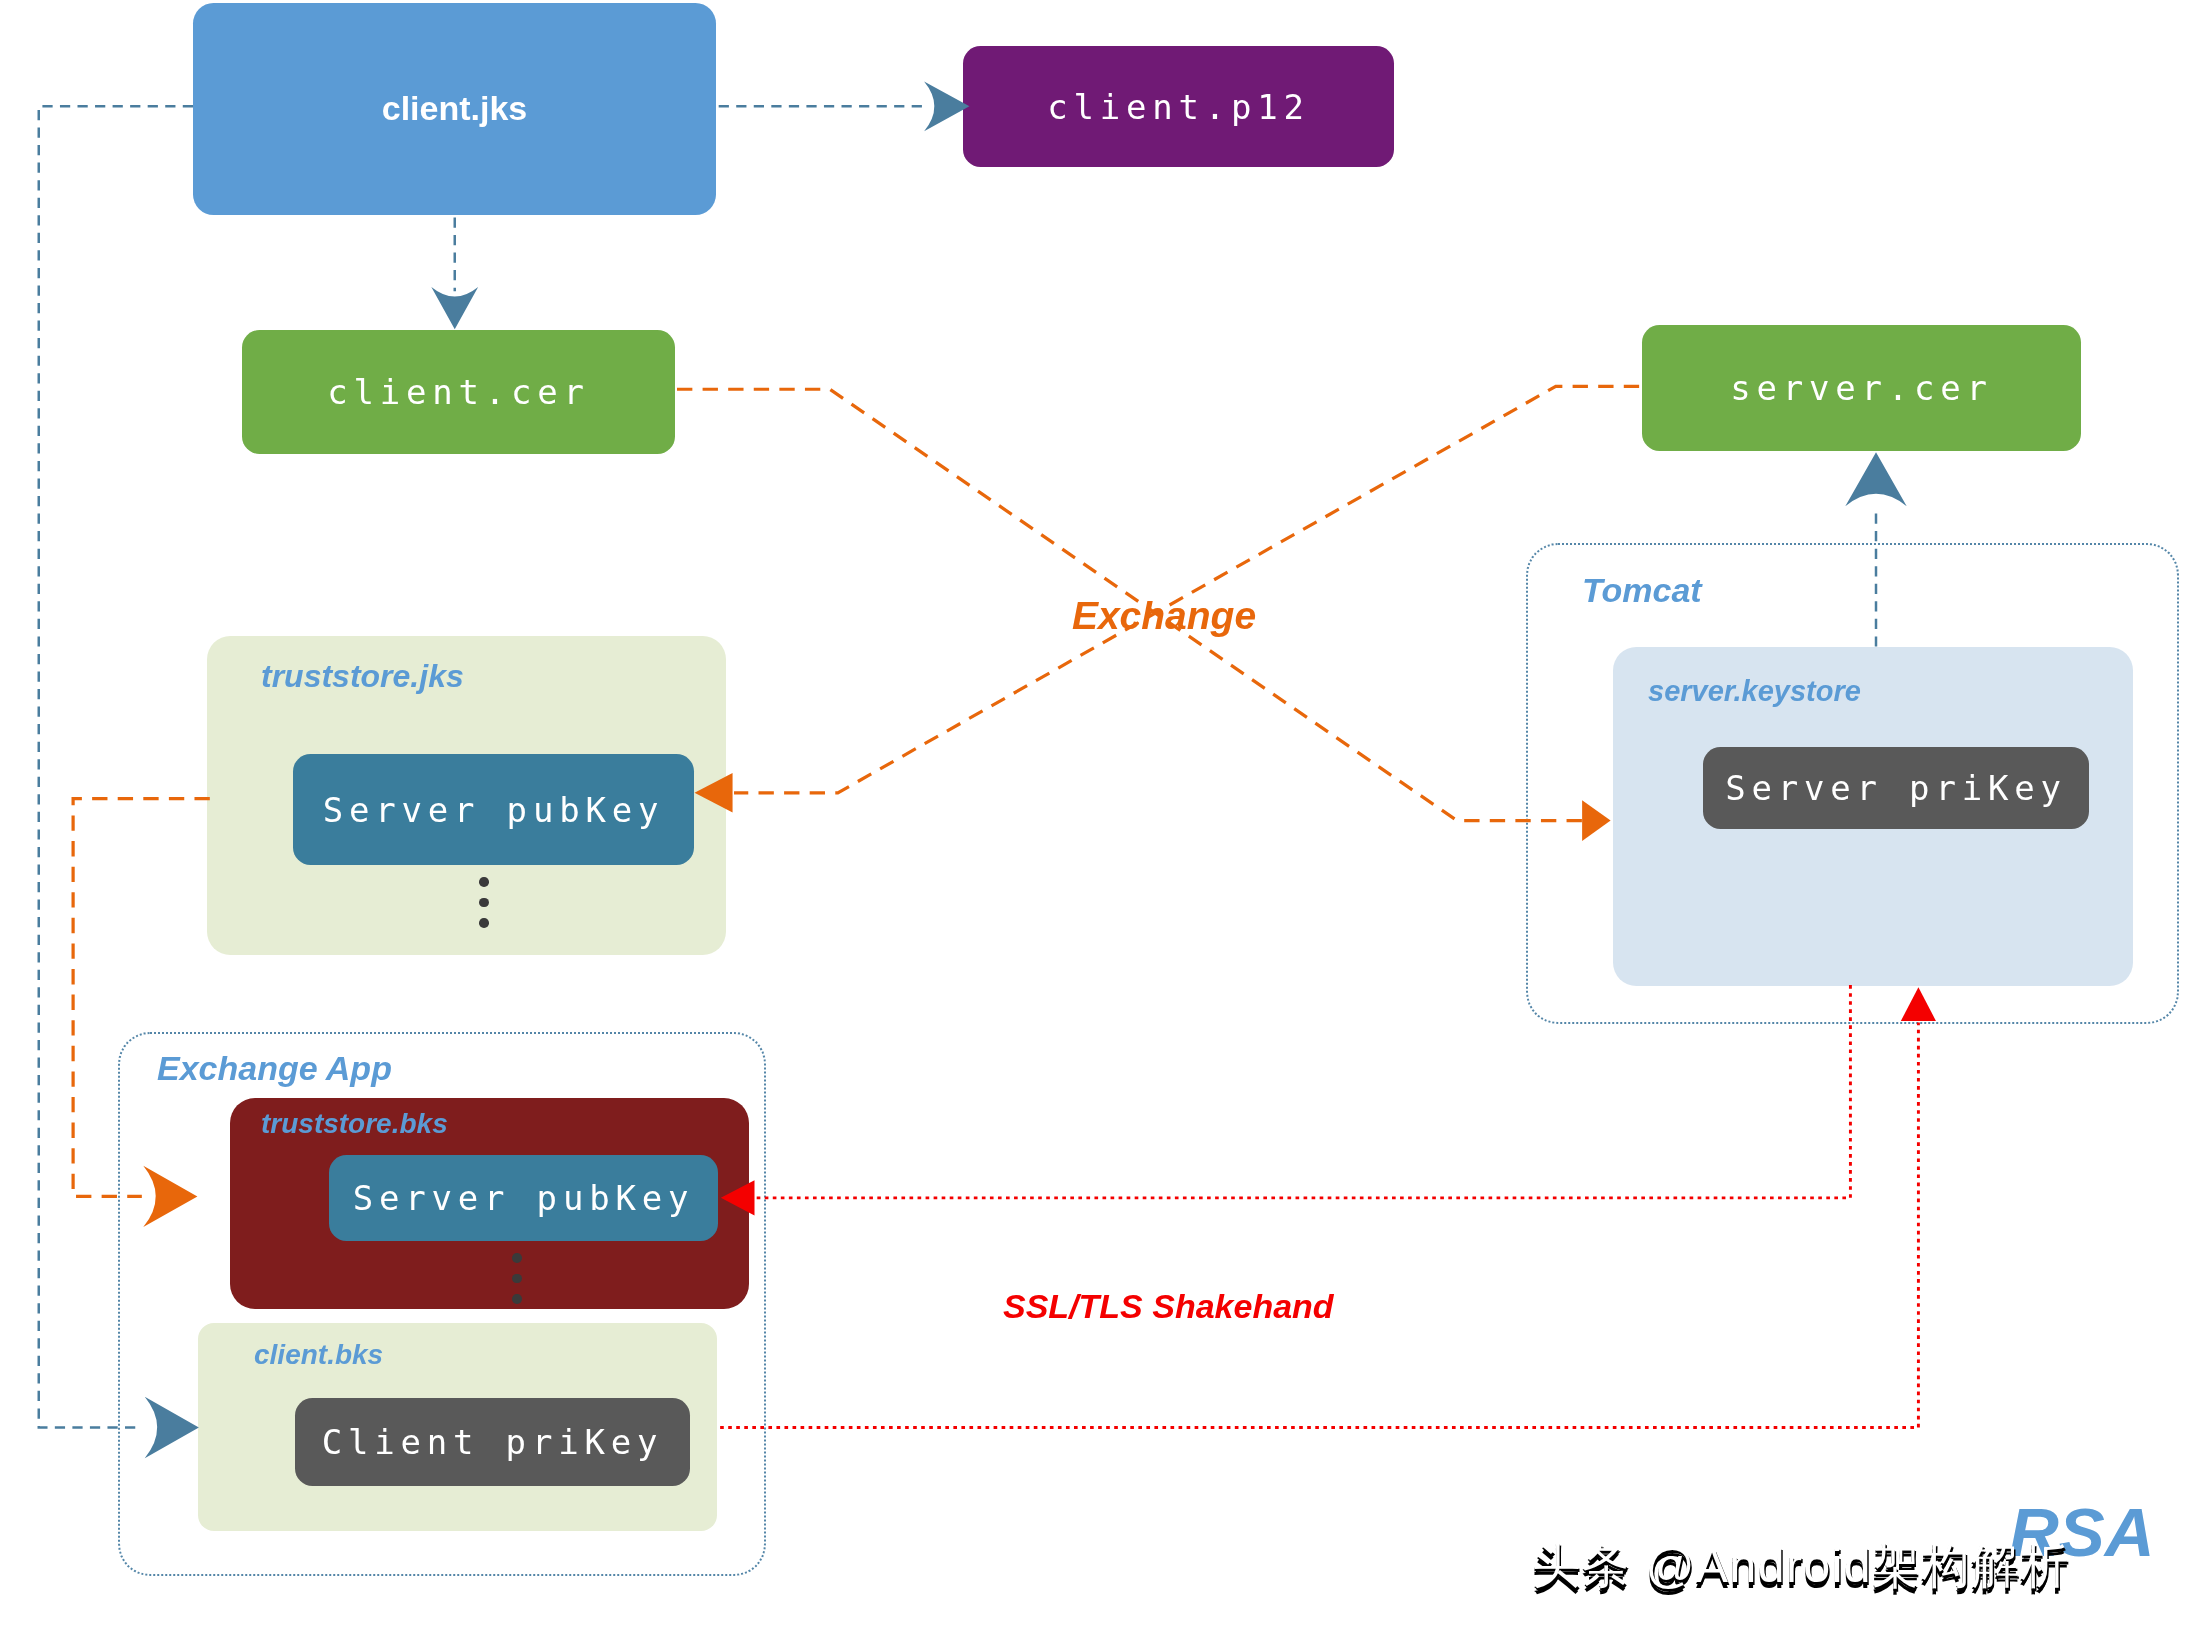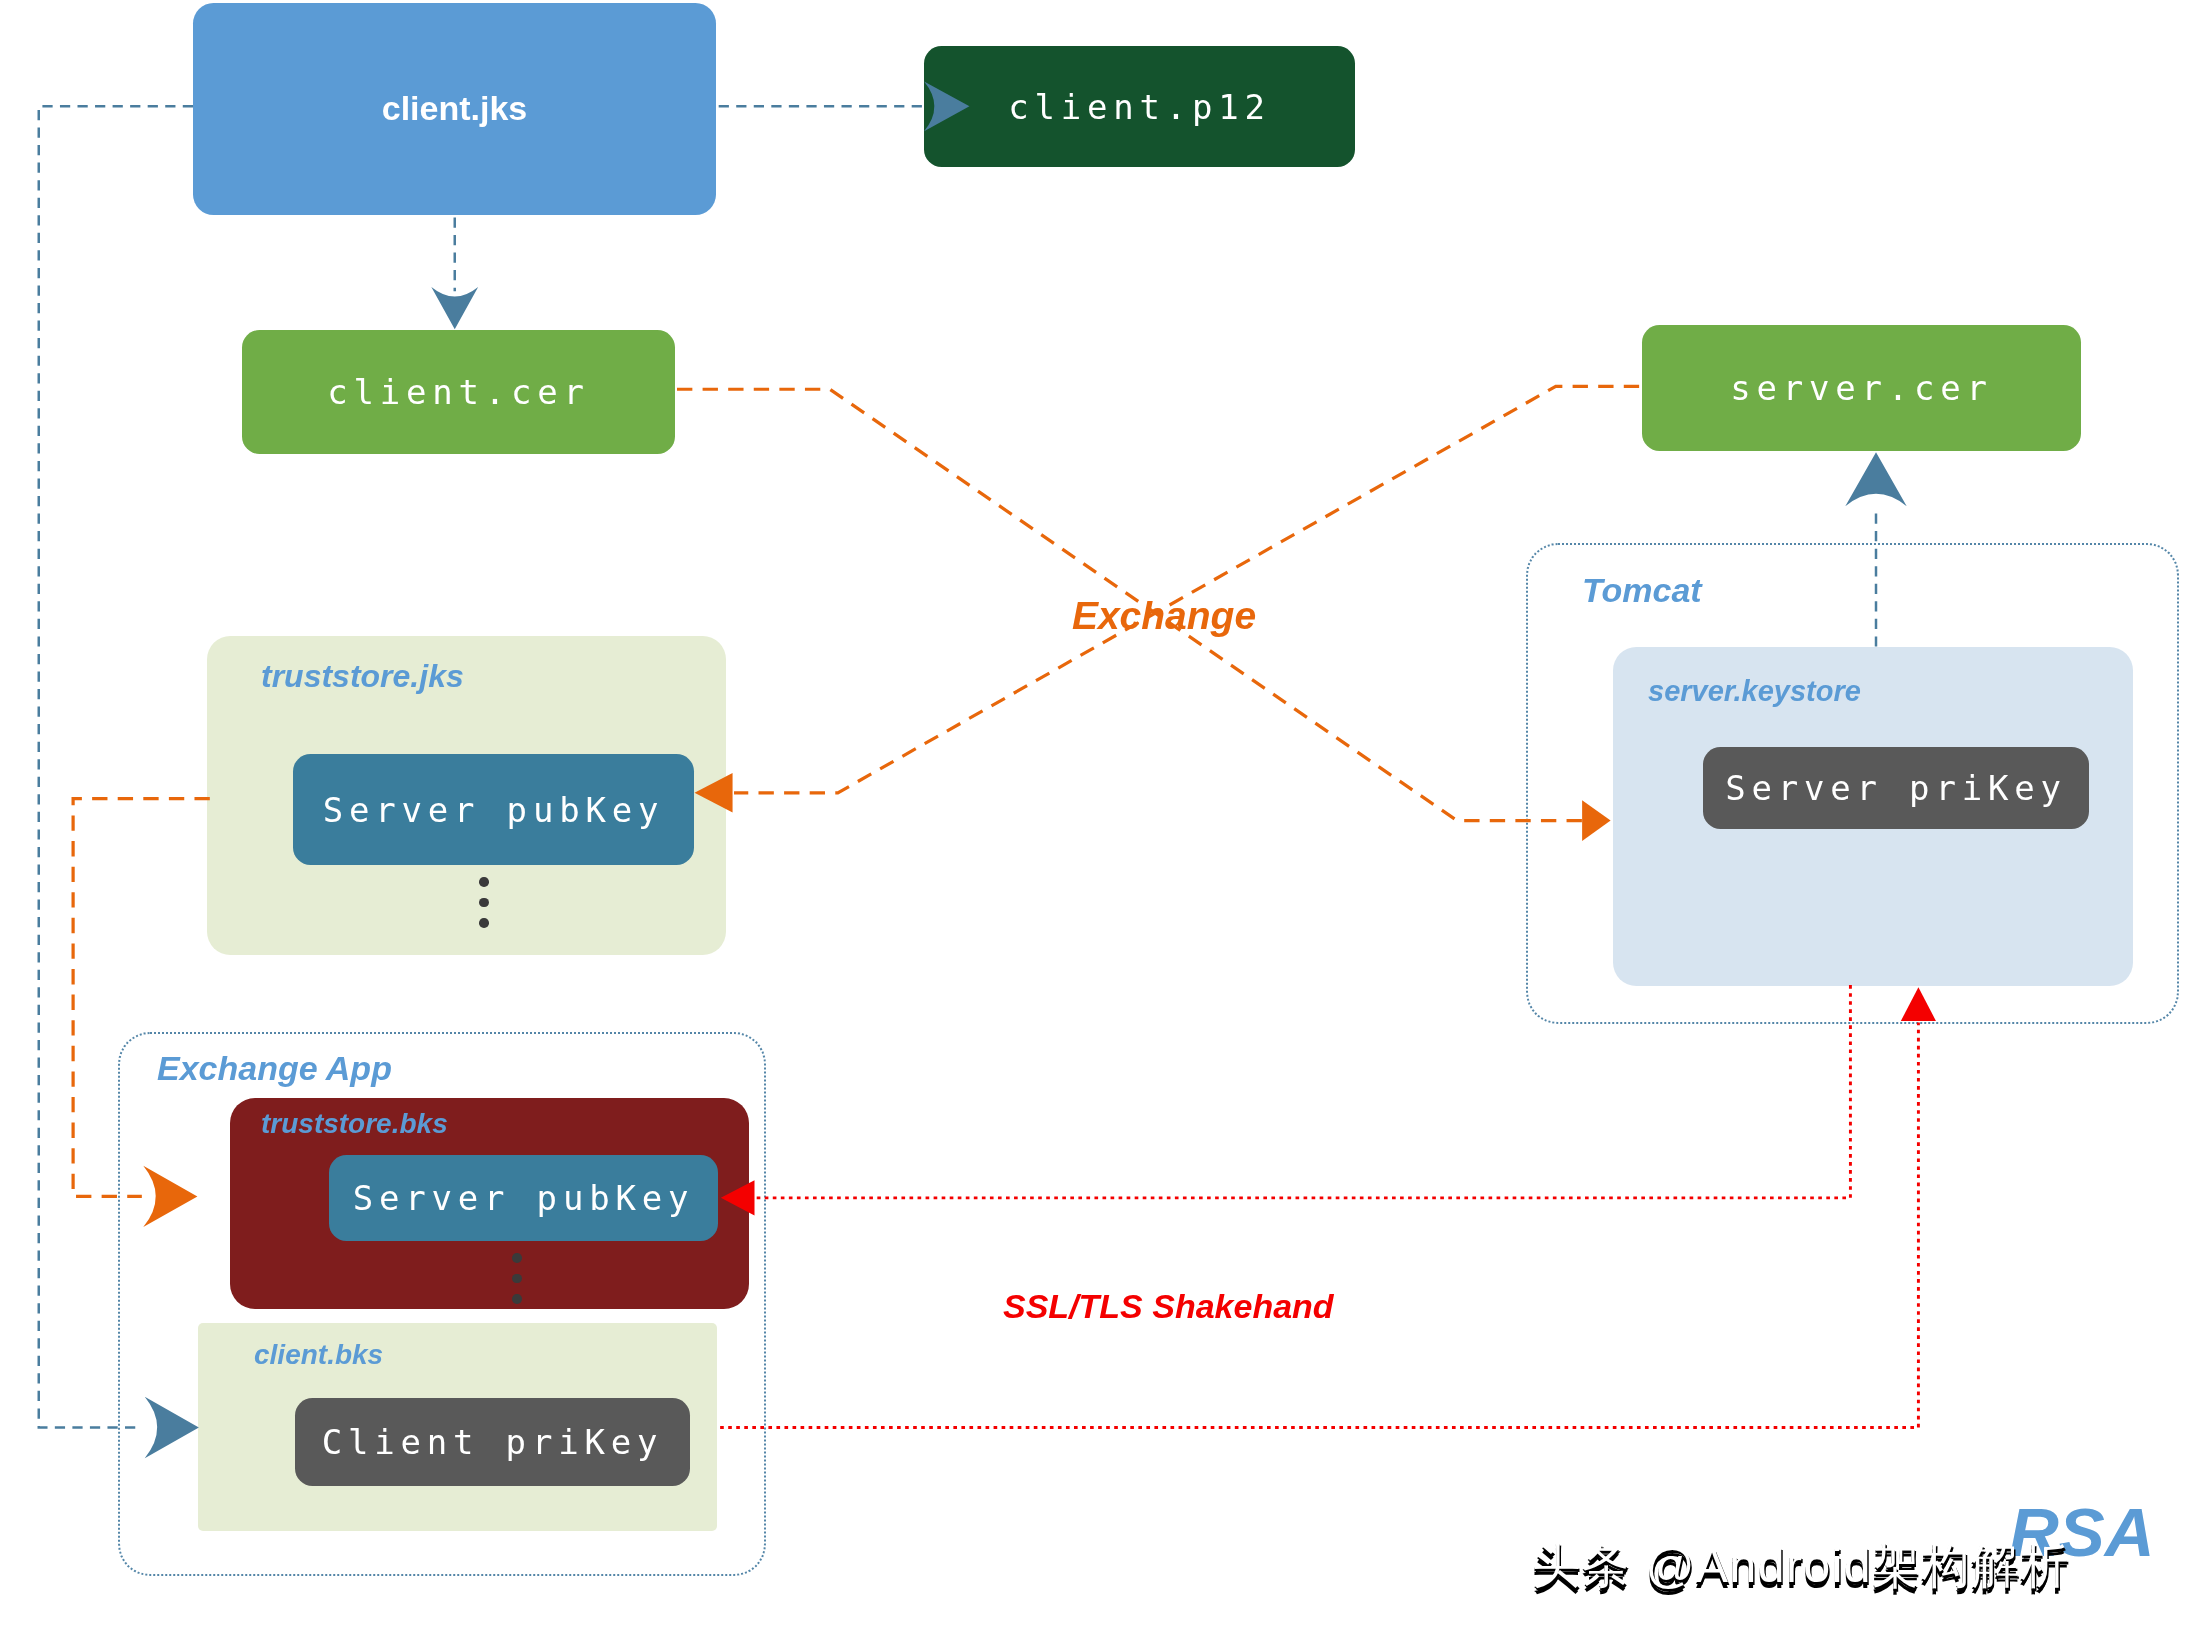--- a/index.html
+++ b/index.html
@@ -86,21 +86,21 @@
     <g fill="#f40000" stroke="none">
       <path d="M986,1638 L1032,1614 L1032,1662 Z"></path>
       <path d="M2624,1350 L2600,1396 L2648,1396 Z"></path>
     </g>
   </svg>
 
   <div class="node" style="left:193px;top:2.9px;width:523px;height:212px;background:#5b9bd5;border-radius:20.5px;">
     <span class="sans-label">client.jks</span>
   </div>
 
-  <div class="node" style="left:924px;top:46px;width:431px;height:121px;background:#14532d;">
+  <div class="node" style="left:963px;top:46px;width:431px;height:121px;background:#701a75;">
     <span class="mono">client.p12</span>
   </div>
 
   <div class="node" style="left:242px;top:330px;width:433px;height:124px;background:#70ad47;">
     <span class="mono">client.cer</span>
   </div>
 
   <div class="node" style="left:1642px;top:325px;width:439px;height:126px;background:#70ad47;">
     <span class="mono">server.cer</span>
   </div>
@@ -135,21 +135,21 @@
       <div class="node" style="left:99px;top:57px;width:389px;height:86px;background:#3a7d9c;">
         <span class="mono">Server pubKey</span>
       </div>
       <div class="vdots" style="left:282px;top:155px;">
         <i></i>
           <i></i>
           <i></i>
       </div>
     </div>
 
-    <div class="store" style="left:78px;top:289px;width:519px;height:208px;background:#e6edd4;border-radius:5px;">
+    <div class="store" style="left:78px;top:289px;width:519px;height:208px;background:#e6edd4;border-radius:16px;">
       <span class="ctitle" style="left:56px;top:16px;font-size:28px;">client.bks</span>
       <div class="node" style="left:97px;top:75px;width:395px;height:88px;background:#595959;">
         <span class="mono">Client priKey</span>
       </div>
     </div>
   </div>
 
   <div class="floating exchange" style="left:1038px;top:594px;width:252px;text-align:center;">
     <span>Exchange</span>
   </div>

